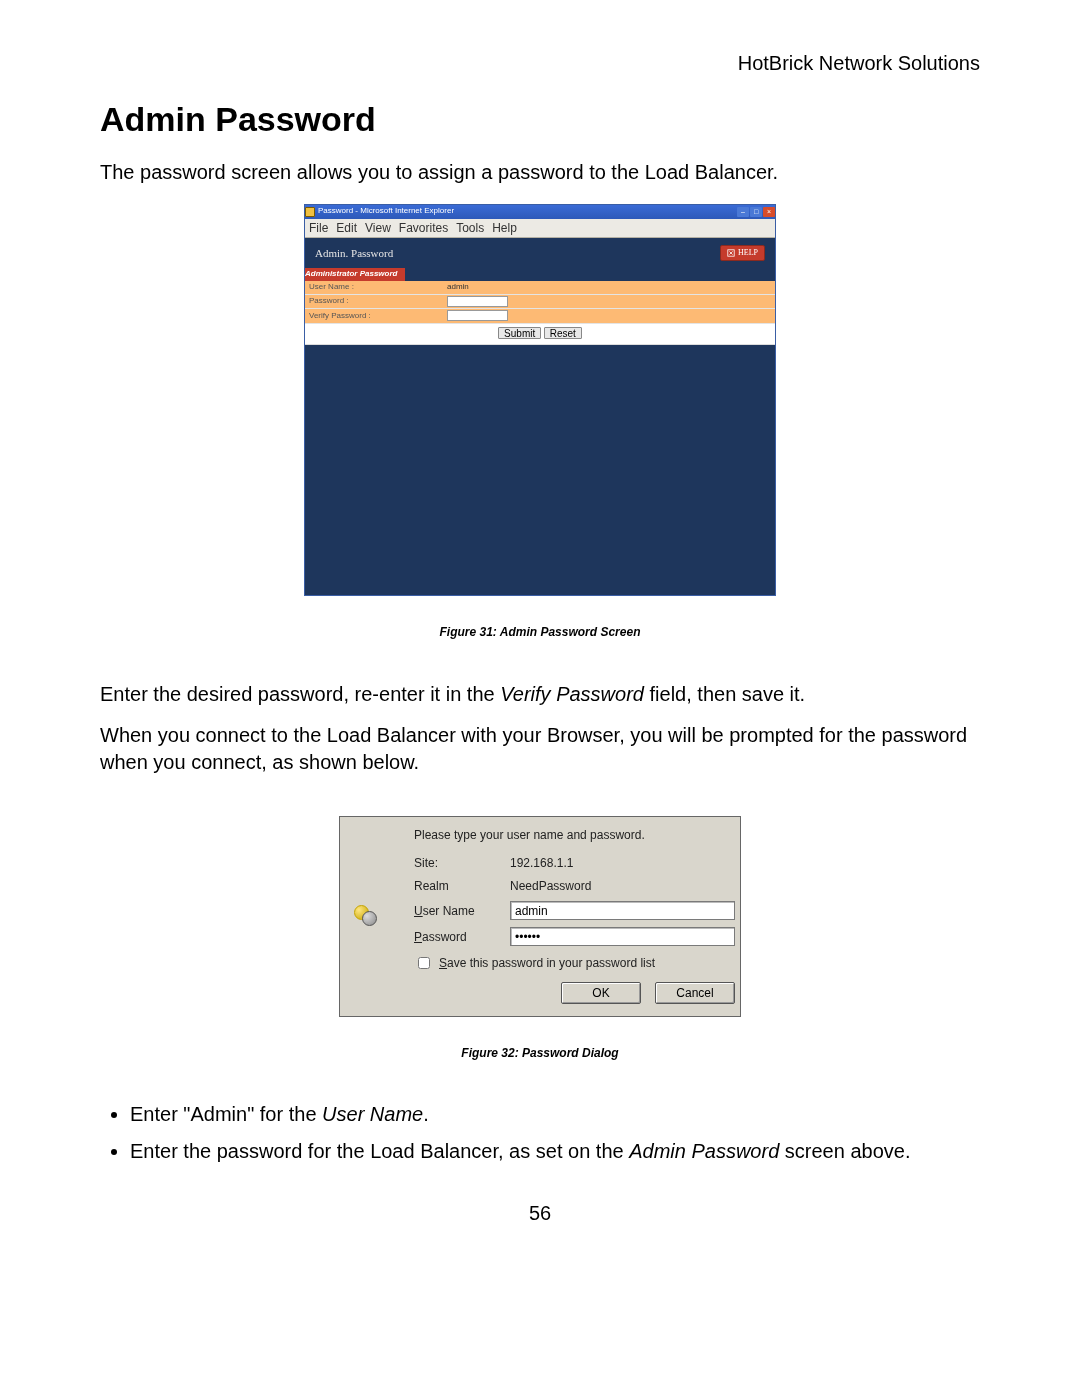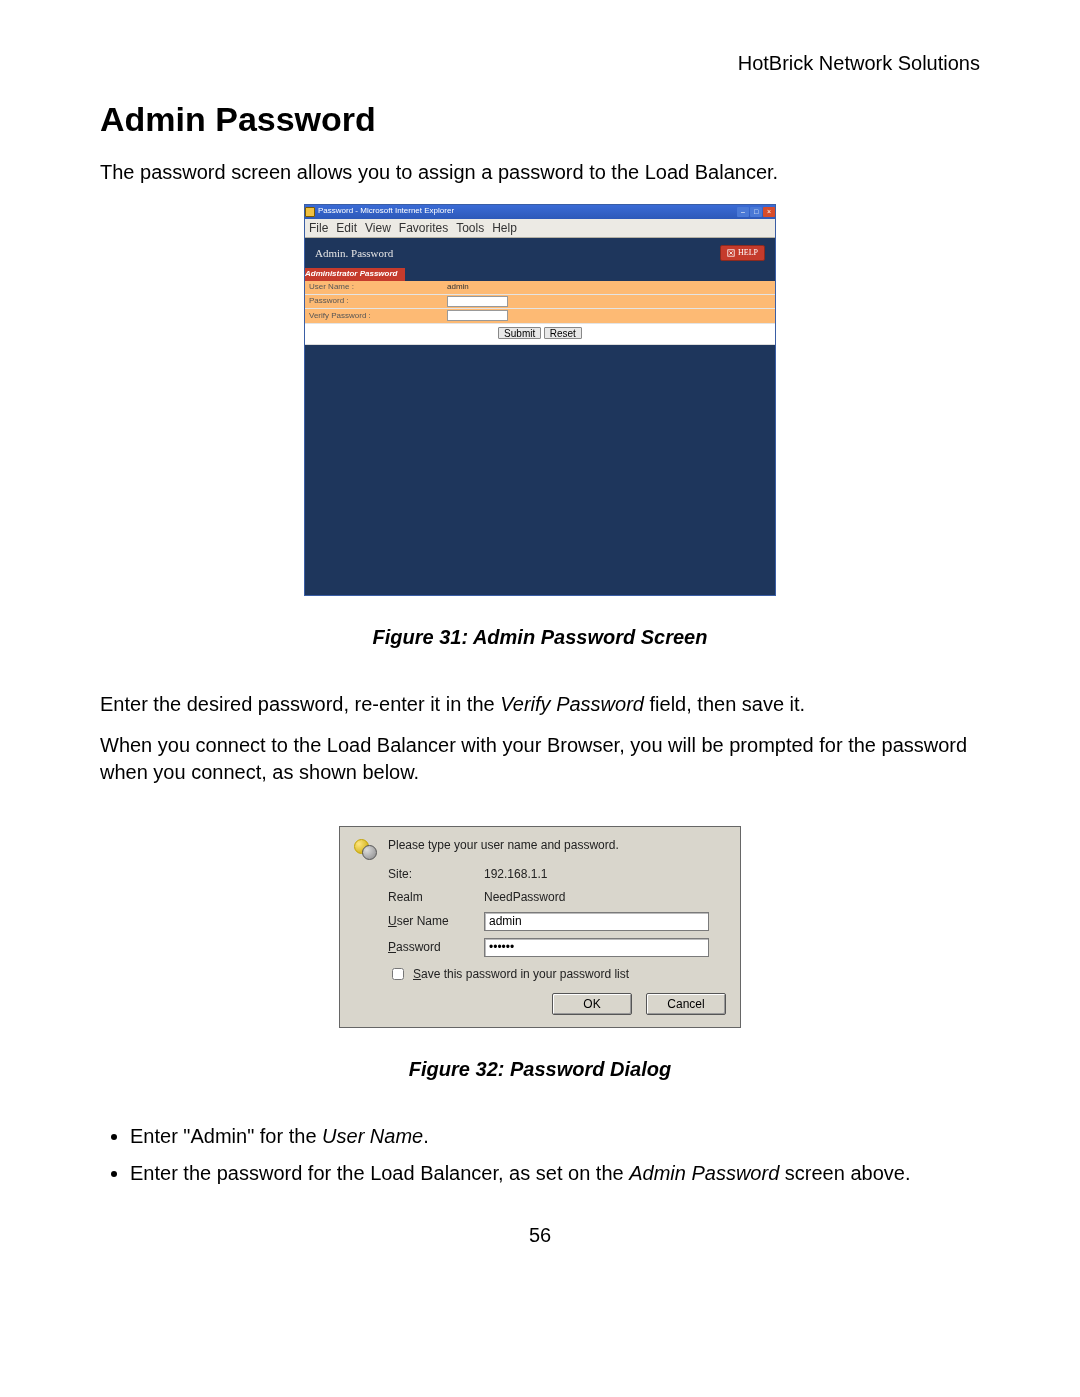--- a/index.html
+++ b/index.html
@@ -22,21 +22,21 @@
   h1.title {
     font-size: 34px;
     font-weight: bold;
     margin: 20px 0 16px 0;
   }
   p { margin: 8px 0 14px 0; }
   .fig-caption {
     text-align: center;
     font-style: italic;
     font-weight: bold;
-    font-size: 20px;
+    font-size: 12px;
     margin: 28px 0 40px 0;
   }
   .page-num { text-align: center; font-size: 20px; margin-top: 35px;}
   ul.bullets { margin: 10px 0 0 30px; padding: 0; }
   ul.bullets li { margin: 10px 0; }
   em.i { font-style: italic; }
 
   
   .fig31-wrap { display:flex; justify-content:center; margin: 18px 0 6px 0;}
   .ie-window {
@@ -105,21 +105,21 @@
     height:18px;background:linear-gradient(#9db6df,#7fa0d0 55%,#9db6df);
     display:flex;align-items:center;justify-content:space-between;padding:0 3px;
     color:#222;font-weight:bold;font-size:12px;border-bottom:1px solid #6e88b2;
   }
   .dlg-titlebar .dlg-btns{display:flex;gap:1px;}
   .dlg-titlebar .dlg-btns span{
     width:15px;height:13px;background:#d5d2c6;border:1px solid #888;
     display:inline-flex;align-items:center;justify-content:center;font-size:10px;font-weight:bold;
   }
   .dlg-body{padding:10px 14px 12px 14px;}
-  .dlg-row{display:flex;align-items:flex-start;}
+  .dlg-row{display:flex;align-items:center;gap:26px;}
   .dlg-icons{width:34px;flex:none;padding-top:2px;}
   .dlg-icons .keys{position:relative;width:26px;height:22px;}
   .dlg-icons .keys span{
     position:absolute;width:13px;height:13px;border:1.5px solid #555;border-radius:50%;background:transparent;
   }
   .dlg-icons .keys span.k1{left:0;top:0;border-color:#c5a400;background:radial-gradient(circle at 30% 30%,#ffe680,#c5a400);}
   .dlg-icons .keys span.k2{left:8px;top:6px;border-color:#555;background:radial-gradient(circle at 30% 30%,#ddd,#888);}
   .dlg-content{flex:1;}
   .dlg-prompt{font-size:12px;color:#222;margin-bottom:12px;}
   .dlg-grid{display:grid;grid-template-columns:90px 1fr;row-gap:7px;column-gap:6px;align-items:center;font-size:12px;color:#222;}

